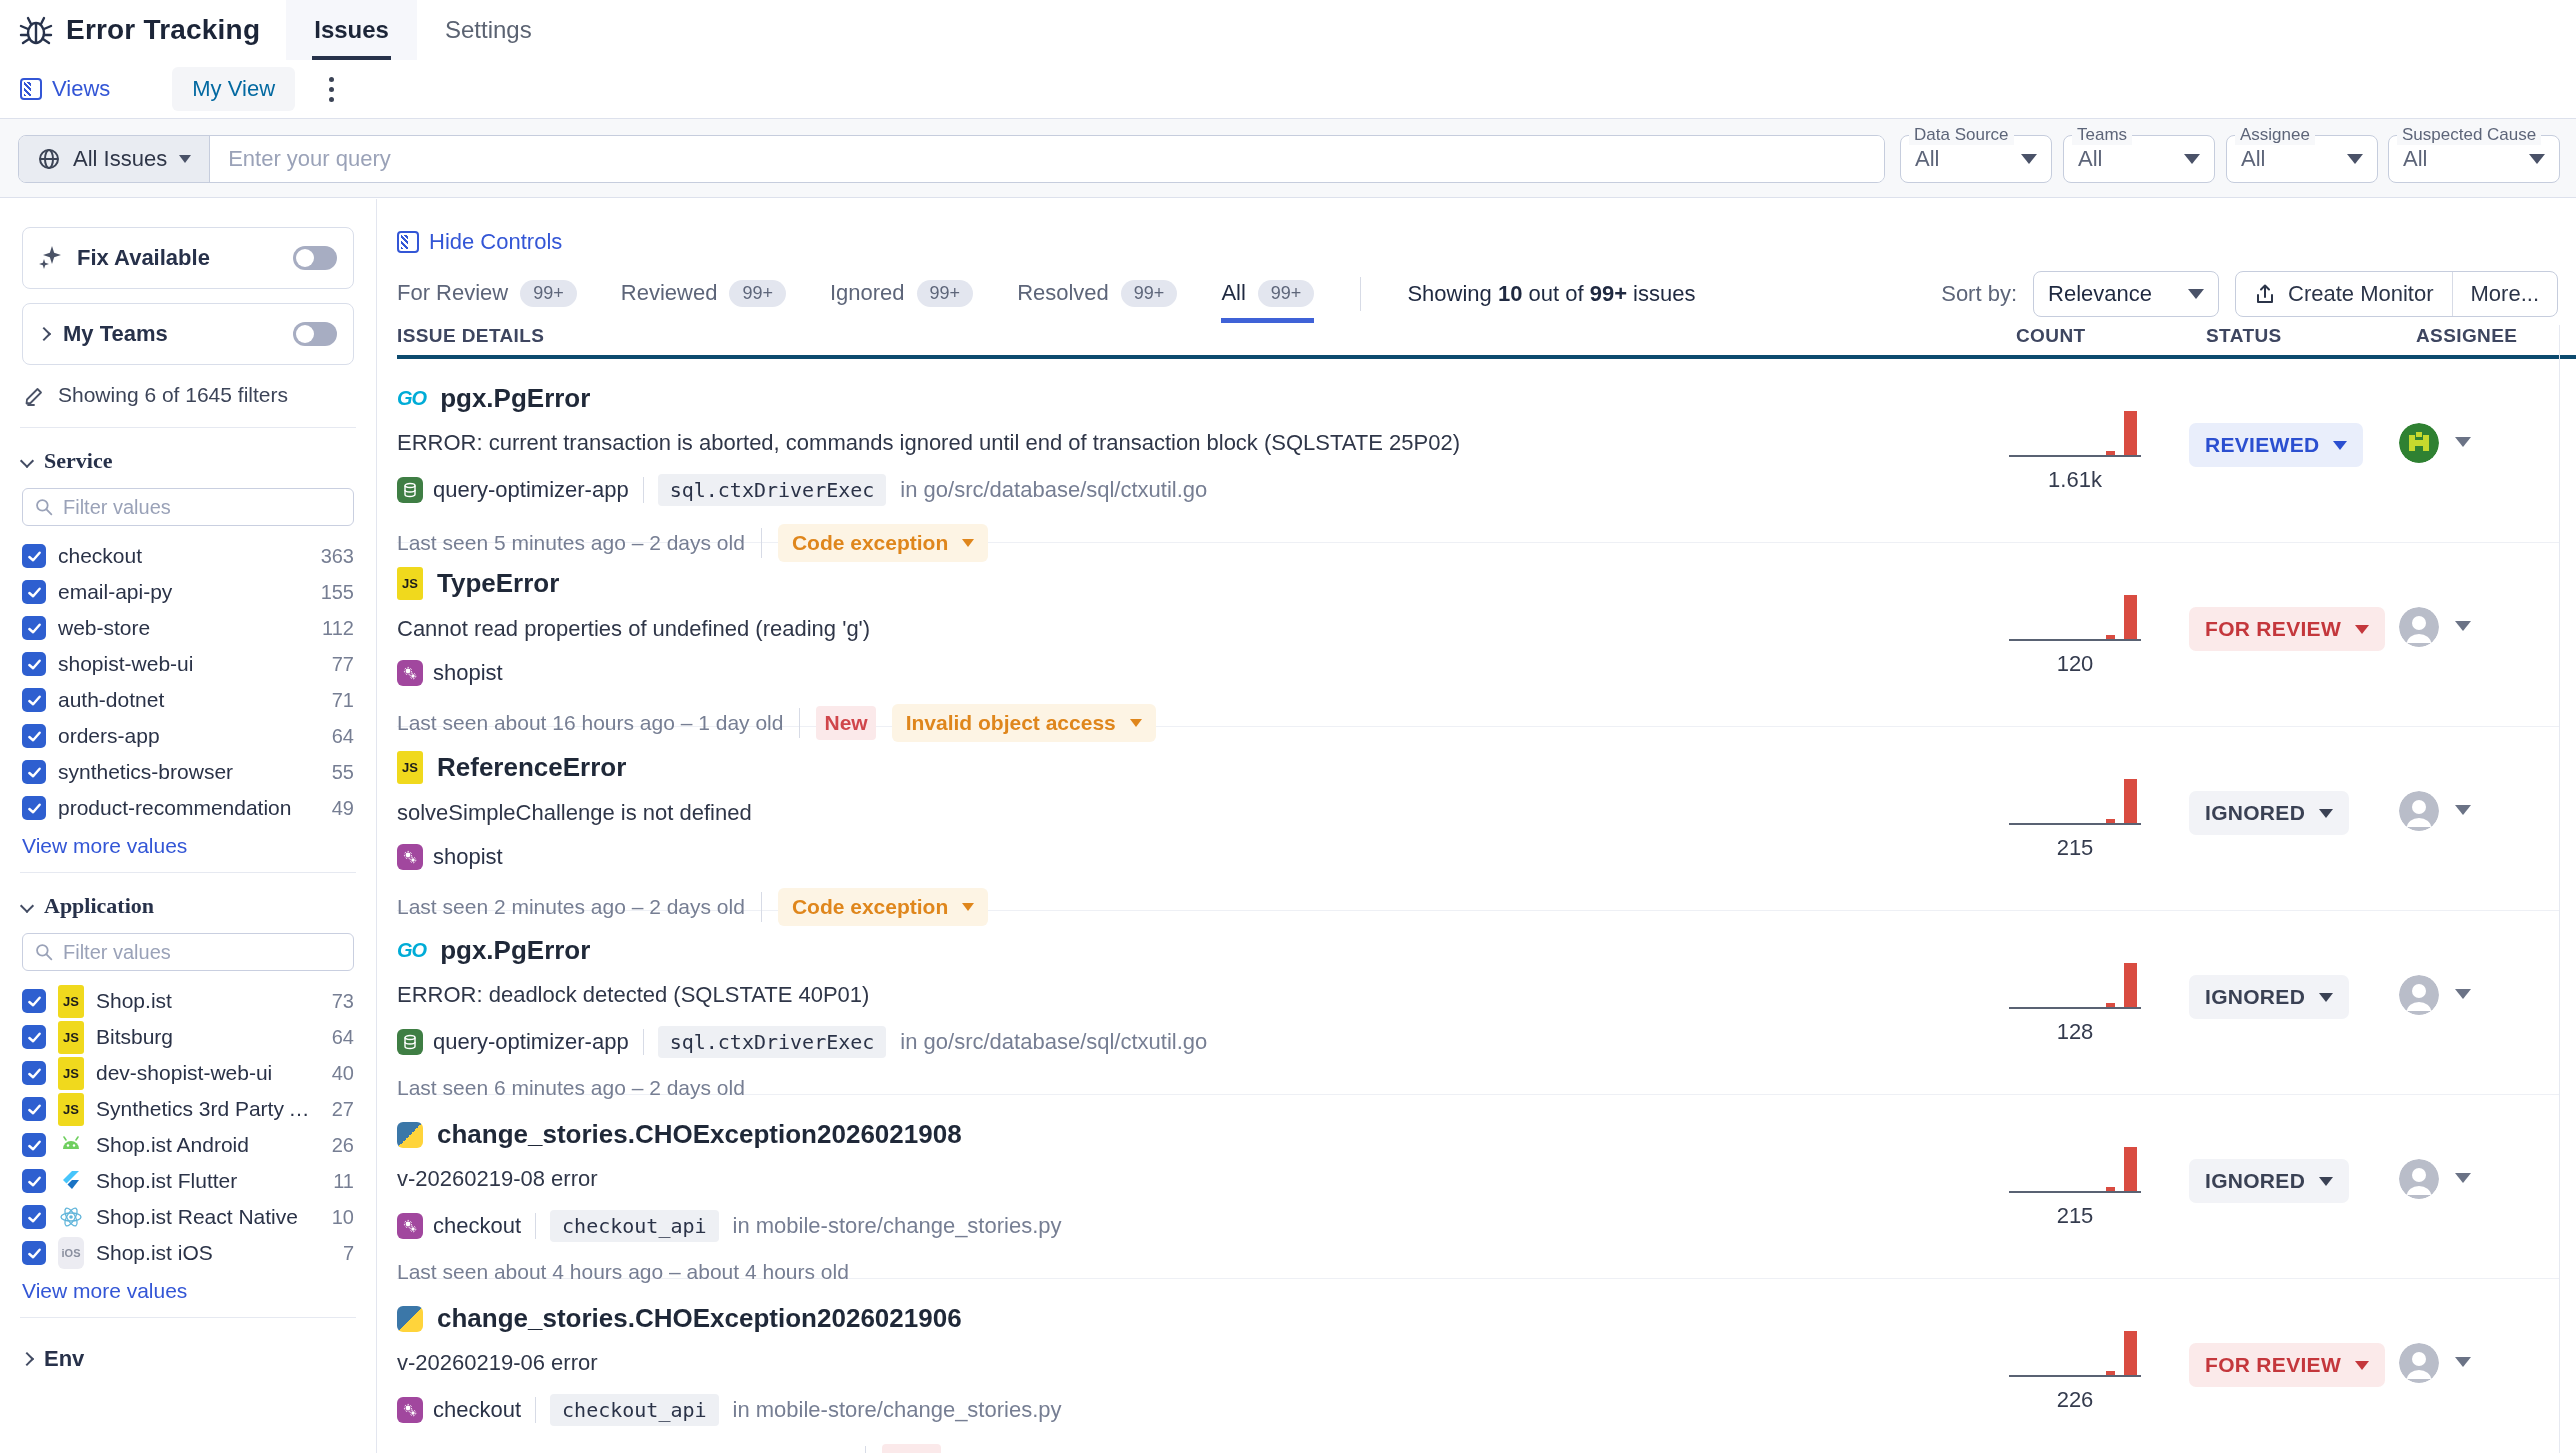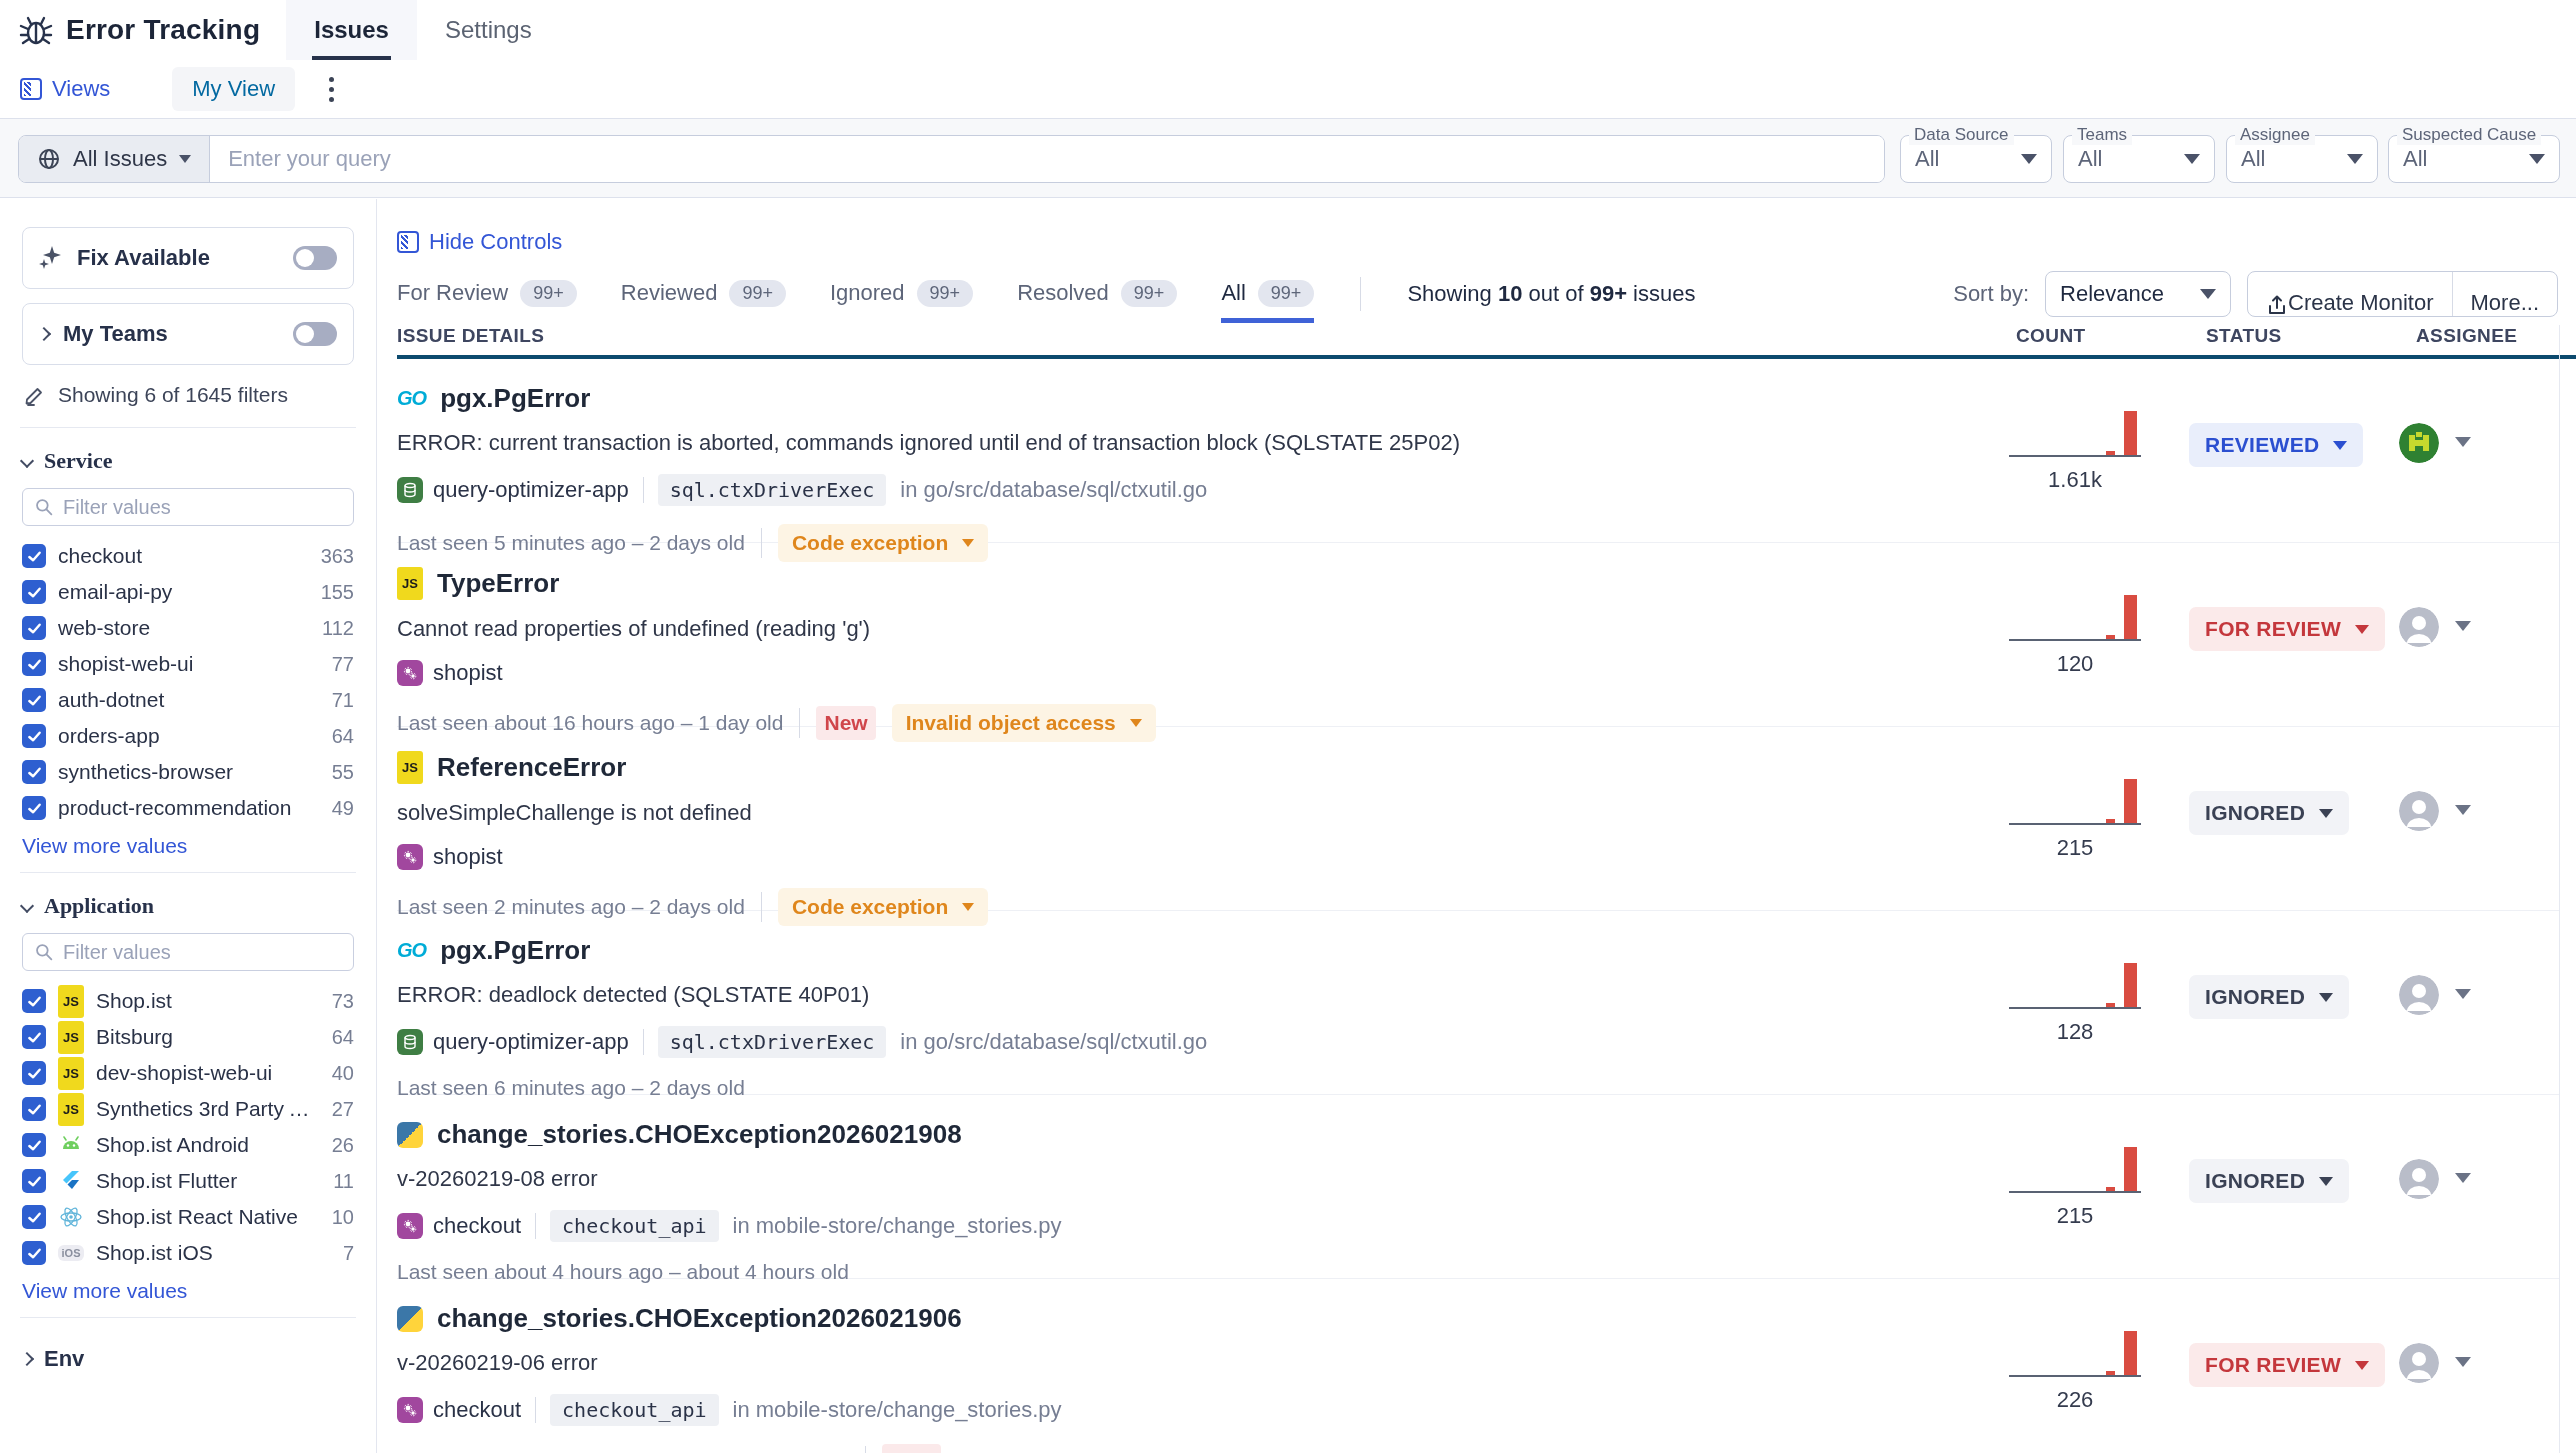--- a/index.html
+++ b/index.html
@@ -73,40 +73,40 @@
   .flabel { font-size:21px; color:#2a3247; flex:1; white-space:nowrap; overflow:hidden; text-overflow:ellipsis; }
   .fcount { font-size:20px; color:#767e93; }
   .viewmore { color:#3356d6; font-size:21px; padding:8px 0 14px 0; cursor:pointer; }
   .collapsed-facet { display:flex; align-items:center; gap:12px; font-size:22px; font-weight:bold; color:#27314a; height:50px; cursor:pointer; }
 
   .aicon { width:26px; height:26px; flex:none; display:flex; align-items:center; justify-content:center; }
   .aicon .v { display:none; }
   .aicon.js .v-js, .aicon.android .v-android, .aicon.flutter .v-flutter, .aicon.react .v-react, .aicon.ios .v-ios { display:flex; }
   .jsbadge { width:26px; height:33px; background:#f0d91d; color:#1c1c1c; font-weight:bold; font-size:13px;
     display:flex; align-items:center; justify-content:center; border-radius:3px; }
-  .iosbadge { width:26px; height:16px; background:#ececf2; border-radius:6px; color:#8a8f9e; font-size:11px; font-weight:bold;
+  .iosbadge { width:26px; height:32px; background:#ececf2; border-radius:6px; color:#8a8f9e; font-size:11px; font-weight:bold;
     display:flex; align-items:center; justify-content:center; }
 
   
   .main { position:absolute; top:199px; left:377px; right:0; bottom:0; background:#fff; }
   .hidecontrols { position:absolute; left:20px; top:30px; display:flex; align-items:center; gap:10px; color:#3356d6; font-size:22px; cursor:pointer; }
   .qtabs { position:absolute; left:20px; top:78px; display:flex; align-items:center; gap:44px; }
   .qtab { display:flex; align-items:center; gap:12px; font-size:22px; color:#5d6579; padding-bottom:14px; position:relative; cursor:pointer; }
   .qtab .pill { background:#e3e6ef; border-radius:997px; padding:3px 13px; font-size:18px; color:#5d6579; }
   .qtab.active { color:#1f2940; }
   .qtab.active::after { content:""; position:absolute; left:0; right:0; bottom:-2px; height:5px; background:#3f62d7; }
   .qtabs .vsep { width:1px; height:34px; background:#d7dbe6; margin:0 2px 12px 2px; }
   .showing-issues { font-size:22px; color:#1f2940; padding-bottom:12px; }
   .showing-issues b { font-weight:bold; }
   .sortwrap { position:absolute; right:18px; top:72px; display:flex; align-items:center; gap:16px; }
   .sortlabel { font-size:22px; color:#5d6579; }
   .sortsel { border:1px solid #c6cddd; border-radius:8px; height:46px; width:186px; background:#fff;
     display:flex; align-items:center; justify-content:space-between; padding:0 14px; font-size:22px; color:#1f2940; cursor:pointer; }
   .btngroup { border:1px solid #c6cddd; border-radius:8px; height:46px; display:flex; align-items:stretch; background:#fff; overflow:hidden; }
-  .btn { display:flex; align-items:flex-end; padding:0 18px; font-size:22px; color:#2b3448; cursor:pointer; }
+  .btn { display:flex; align-items:center; gap:12px; padding:0 18px; font-size:22px; color:#2b3448; cursor:pointer; }
   .btngroup .sep { width:1px; background:#d7dbe6; }
 
   .listhead { position:absolute; left:20px; right:0; top:126px; height:34px; display:flex; align-items:flex-start;
     font-size:19px; font-weight:bold; color:#3e4660; letter-spacing:0.4px; border-bottom:4px solid #0c4a6e; }
   .col-issue { flex:1; }
   .col-count { width:190px; text-align:left; }
   .col-status { width:210px; }
   .col-assignee { width:160px; }
   .rightline { position:absolute; right:16px; top:126px; bottom:0; width:1px; background:#e6e9f1; }
 

